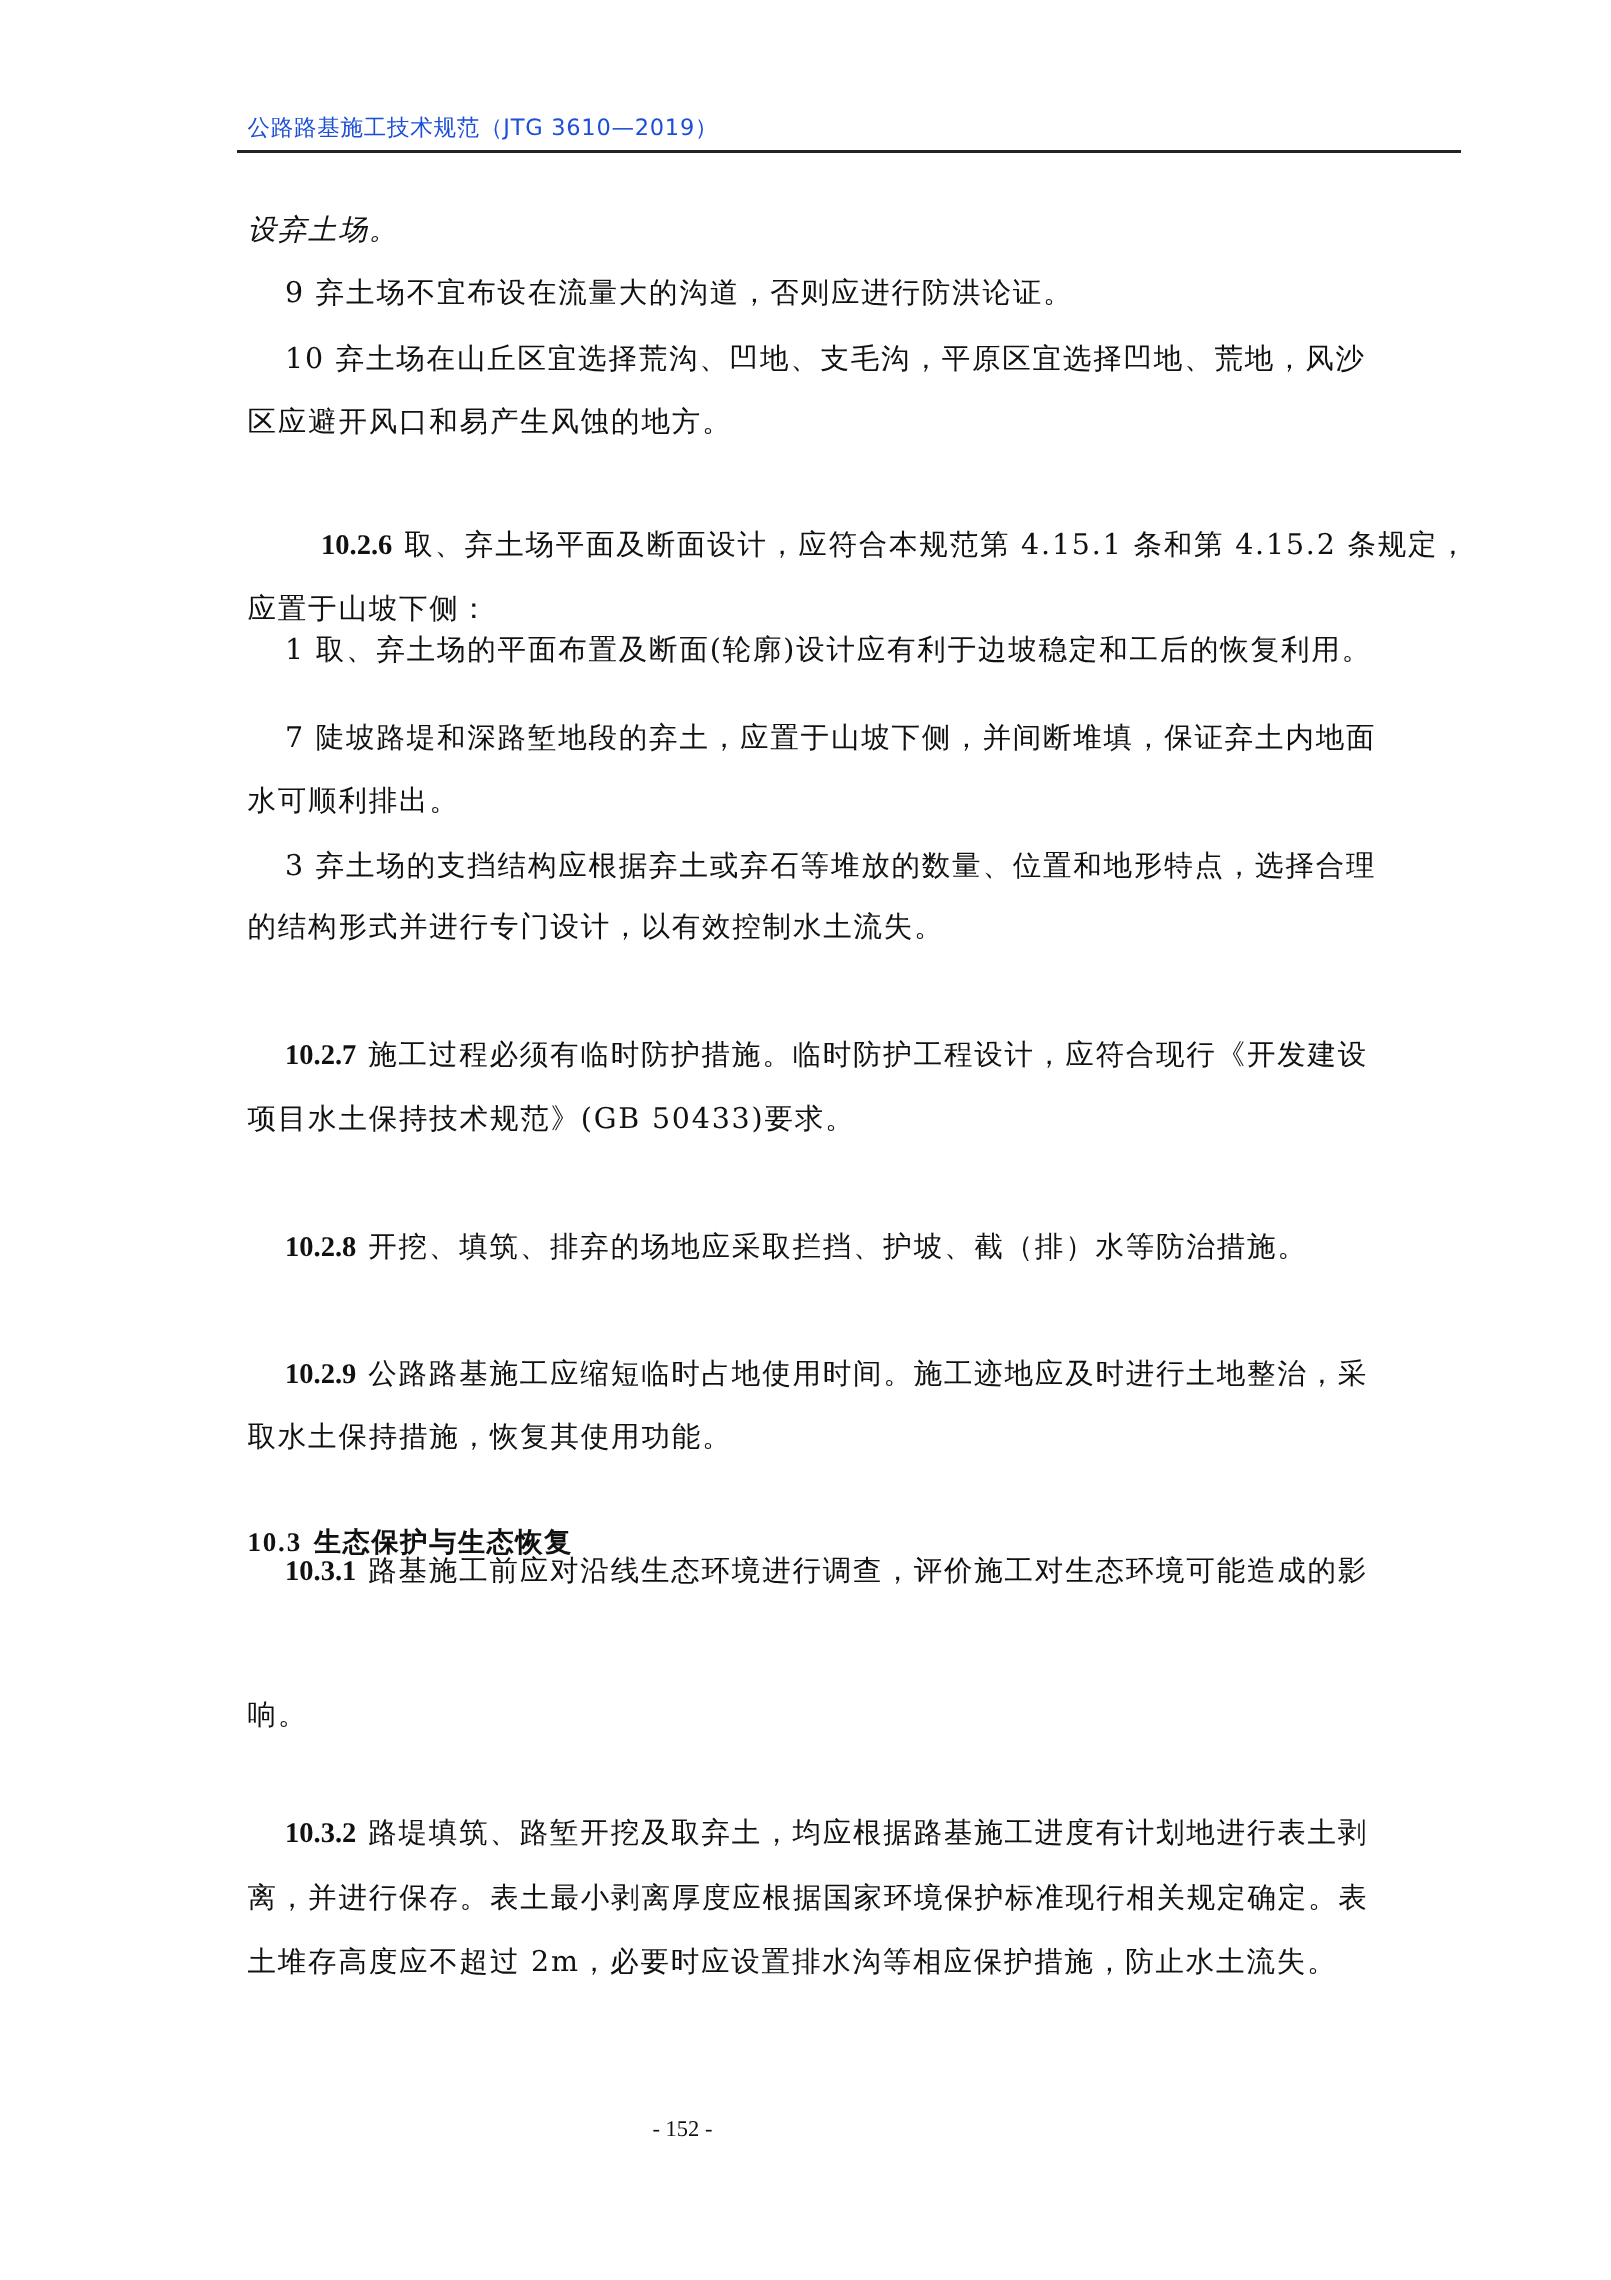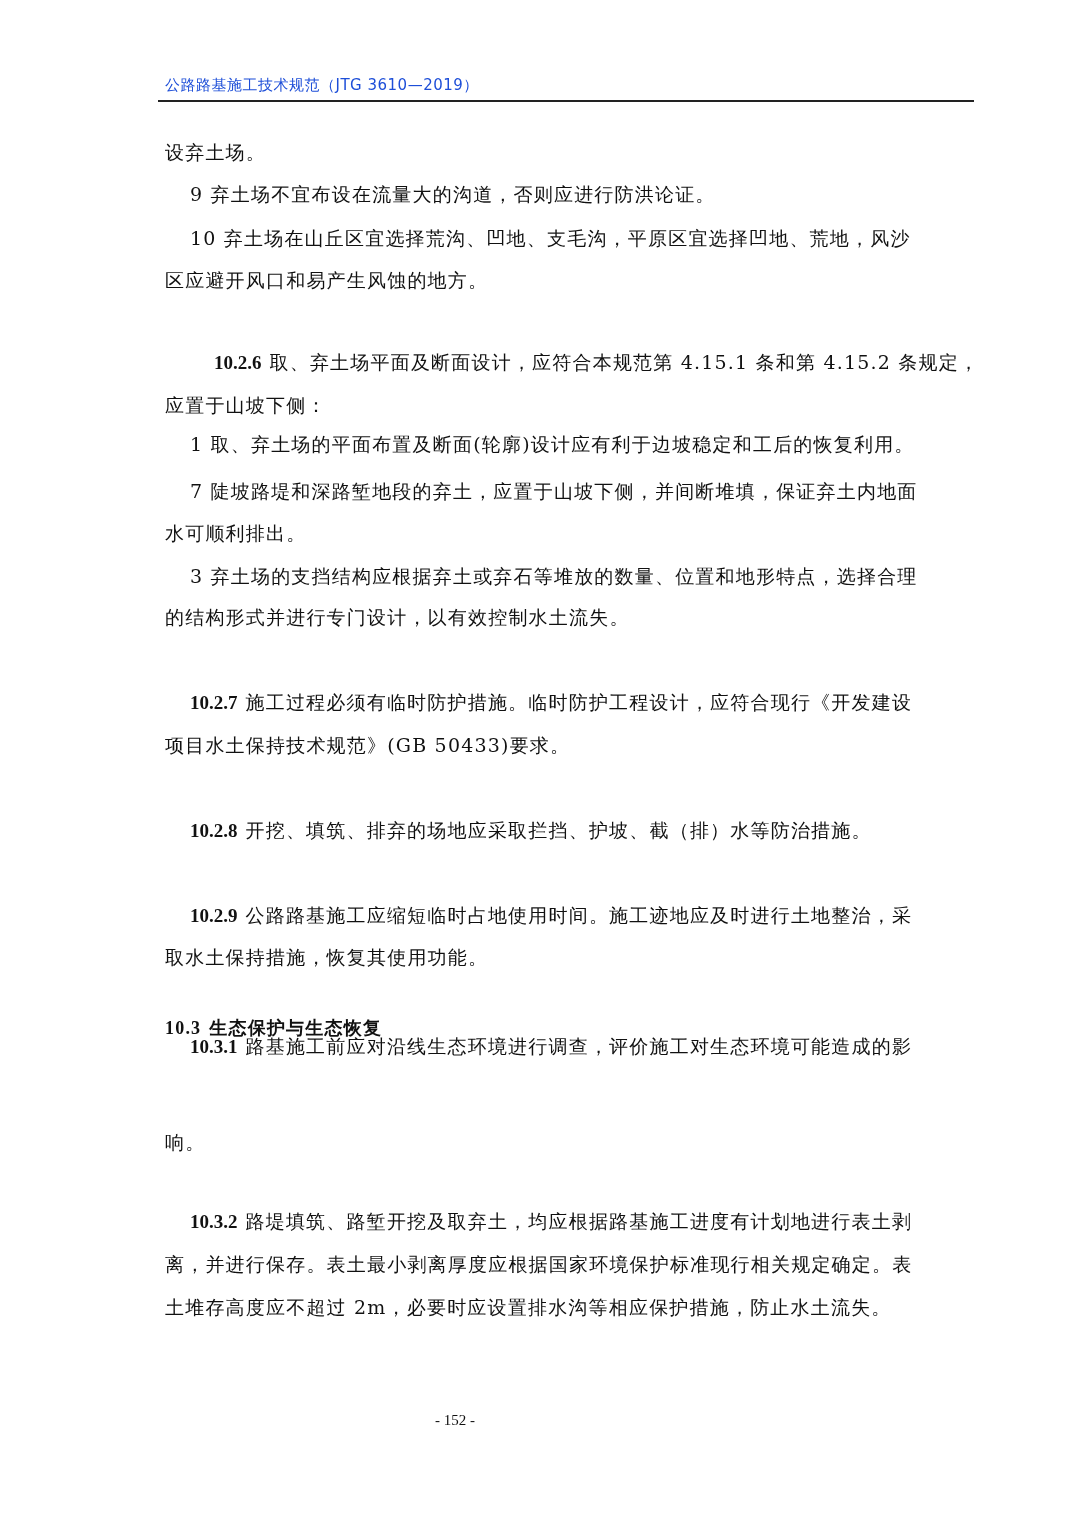--- a/index.html
+++ b/index.html
@@ -16,26 +16,26 @@
   .page-num { position:absolute; left:0; width:910px; top:1392px; text-align:center;
               font-family:"Liberation Serif",serif; font-size:15px;margin-top:20px; }
 </style>
 </head>
 <body>
 
 <div class="header">公路路基施工技术规范（JTG 3610—2019）</div>
 <div class="header-rule"></div>
 
 <div id="content">
-    <div class="line" style="top: 140px;">设弃土场。</div>
+    <div class="line" style="top: 140px; font-style: italic;">设弃土场。</div>
     <div class="line ind" style="top: 182px;">9 弃土场不宜布设在流量大的沟道，否则应进行防洪论证。</div>
     <div class="line ind" style="top: 226px;">10 弃土场在山丘区宜选择荒沟、凹地、支毛沟，平原区宜选择凹地、荒地，风沙</div>
     <div class="line" style="top: 268px;">区应避开风口和易产生风蚀的地方。</div>
     <div class="line" style="top: 393px;">应置于山坡下侧：</div>
-    <div class="line ind" style="top: 432px;">1 取、弃土场的平面布置及断面(轮廓)设计应有利于边坡稳定和工后的恢复利用。</div>
+    <div class="line ind" style="top: 420px;">1 取、弃土场的平面布置及断面(轮廓)设计应有利于边坡稳定和工后的恢复利用。</div>
     <div class="line ind" style="top: 479px;">7 陡坡路堤和深路堑地段的弃土，应置于山坡下侧，并间断堆填，保证弃土内地面</div>
     <div class="line" style="top: 521px;">水可顺利排出。</div>
     <div class="line ind" style="top: 564px;">3 弃土场的支挡结构应根据弃土或弃石等堆放的数量、位置和地形特点，选择合理</div>
     <div class="line" style="top: 605px;">的结构形式并进行专门设计，以有效控制水土流失。</div>
     <div class="line" style="top: 733px;">项目水土保持技术规范》(GB 50433)要求。</div>
     <div class="line" style="top: 945px;">取水土保持措施，恢复其使用功能。</div>
     <div class="line" style="top: 1130px;">响。</div>
     <div class="line" style="top: 1252px;">离，并进行保存。表土最小剥离厚度应根据国家环境保护标准现行相关规定确定。表</div>
     <div class="line" style="top: 1295px;">土堆存高度应不超过 2m，必要时应设置排水沟等相应保护措施，防止水土流失。</div>
     <div class="line ind" style="top: 350px; margin-left: 24px;"><span class="b">10.2.6</span><span>取、弃土场平面及断面设计，应符合本规范第 4.15.1 条和第 4.15.2 条规定，</span></div>

